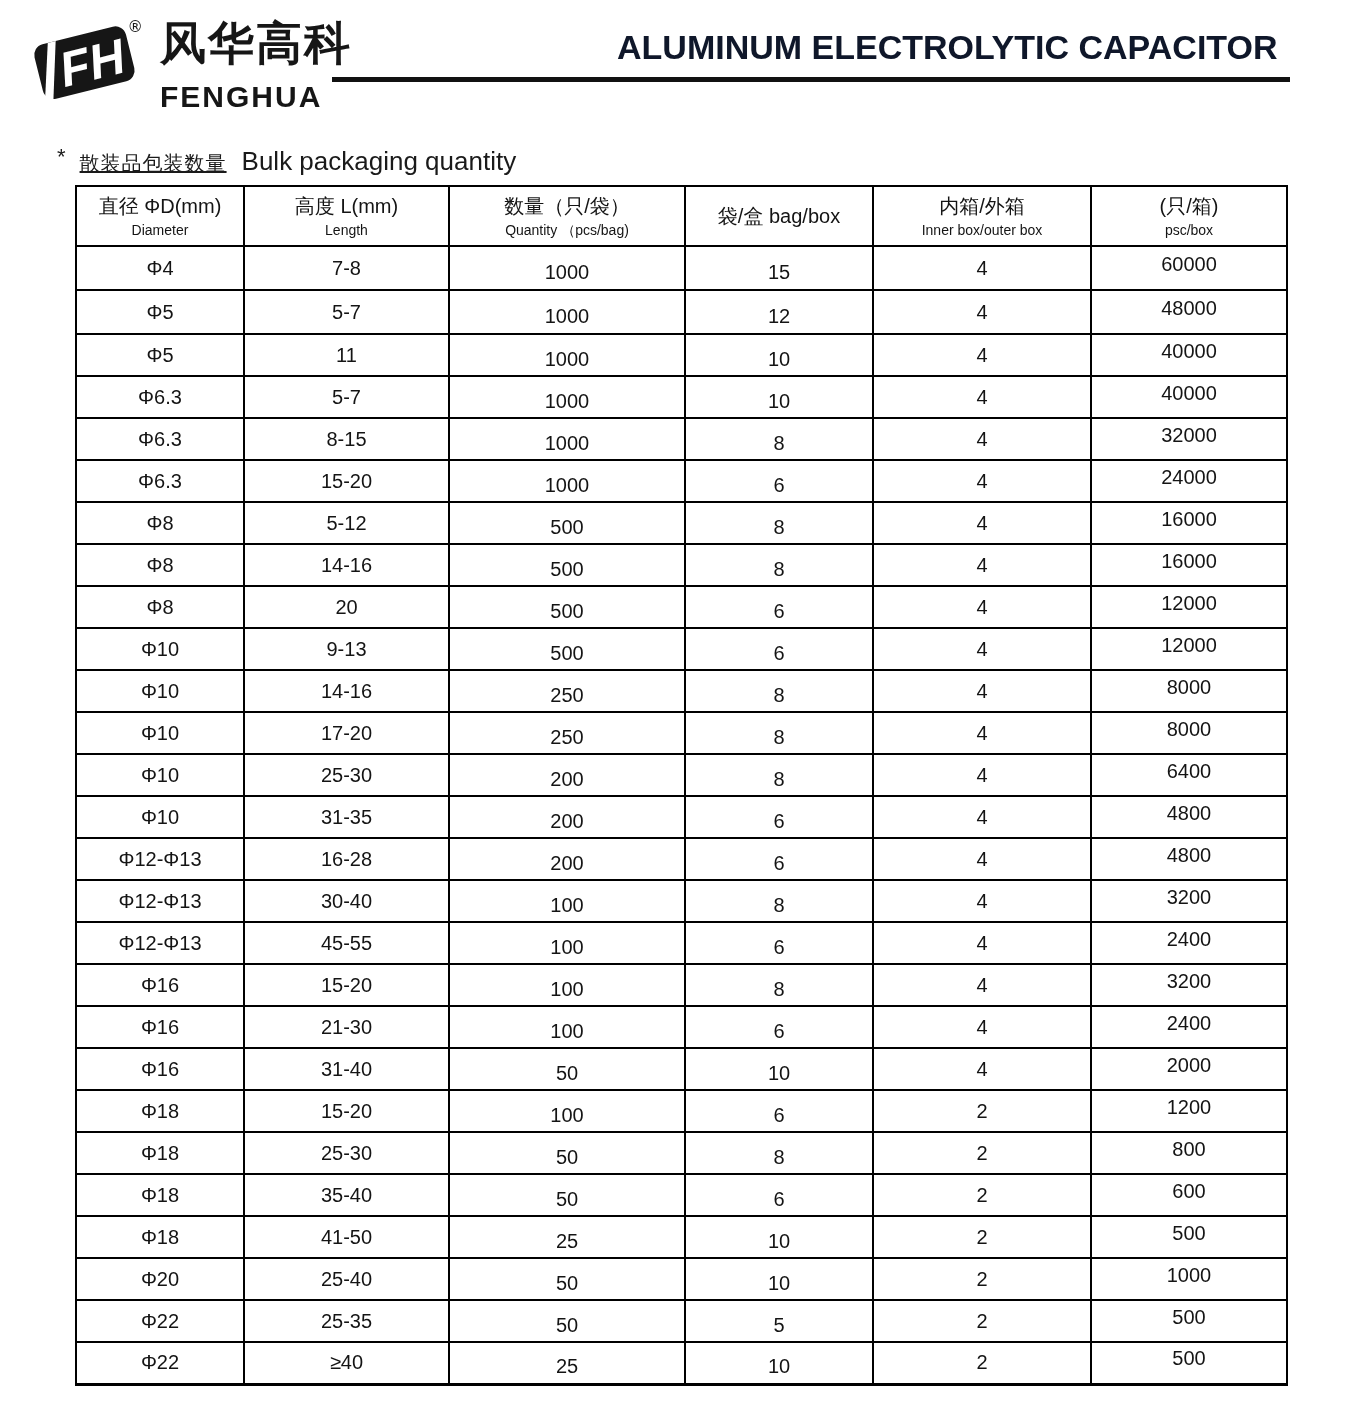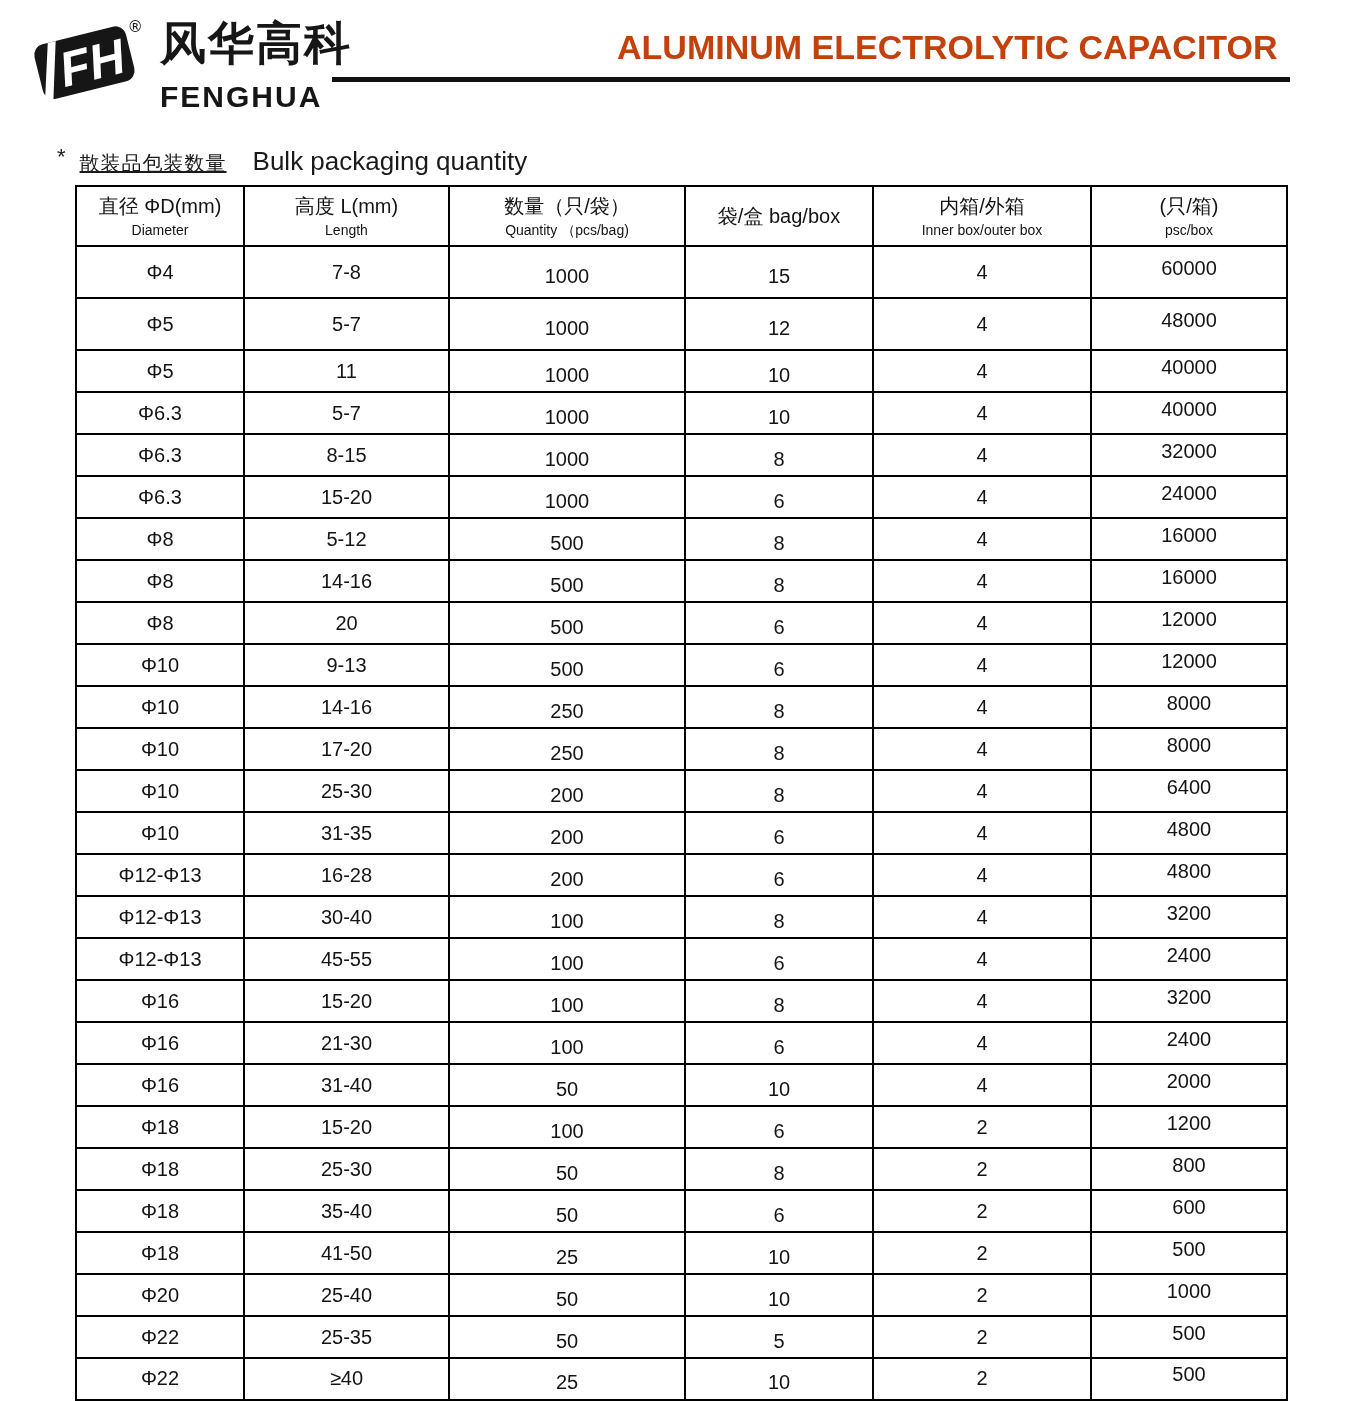--- a/index.html
+++ b/index.html
@@ -15,48 +15,48 @@
 
   
   .logo-mark { position: absolute; left: 26px; top: 12px; width: 118px; height: 96px; }
   .logo-text { position: absolute; left: 160px; top: 20px; line-height: 1; }
   .brand-cn { font-size: 46px; font-weight: 700; letter-spacing: 2px; color: #161616; }
   .brand-en { font-size: 30px; font-weight: 700; letter-spacing: 2px; color: #161616; margin-top: 16px; }
 
   .page-title {
     position: absolute; left: 617px; top: 28px;
     font-size: 34px; font-weight: 700; letter-spacing: 0px;
-    color: #c2410c; white-space: nowrap;
+    color: #0f172a; white-space: nowrap;
   }
   .title-rule {
     position: absolute; left: 332px; top: 77px;
     width: 958px; height: 5px; background: #111;
   }
 
   
   .section-title { position: absolute; left: 57px; top: 144px; white-space: nowrap; }
   .section-bullet { font-size: 22px; vertical-align: 6px; margin-right: 14px; }
   .section-cn { font-size: 20px; letter-spacing: 1px; text-decoration: underline; }
-  .section-en { font-size: 26px; margin-left: 26px; }
+  .section-en { font-size: 26px; margin-left: 15px; }
 
   
   table.pack {
     position: absolute; left: 75px; top: 185px;
     width: 1211px; border-collapse: collapse; table-layout: fixed;
     background: #fff;
   }
   table.pack th, table.pack td {
     border: 2px solid #000;
     text-align: center; vertical-align: middle;
     font-weight: 400; font-size: 20px; color: #141414;
     padding: 0;
   }
   table.pack thead tr { height: 60px; }
   table.pack tbody tr { height: 42px; }
-  table.pack tbody tr.short { height: 52px; margin-left: 24px; }
+  table.pack tbody tr.short { height: 44px; margin-left: 24px; }
   table.pack tbody tr:last-child td { border-bottom-width: 3px; }
   .hline1 { font-size: 20px; line-height: 1.45; }
   .hline2 { font-size: 14px; line-height: 1.35; }
   .cv { display: inline-block; position: relative; }
   .cv.c2, .cv.c3 { top: 4px; }
   .cv.c5 { top: -4px; }
 </style>
 </head>
 <body>
 

